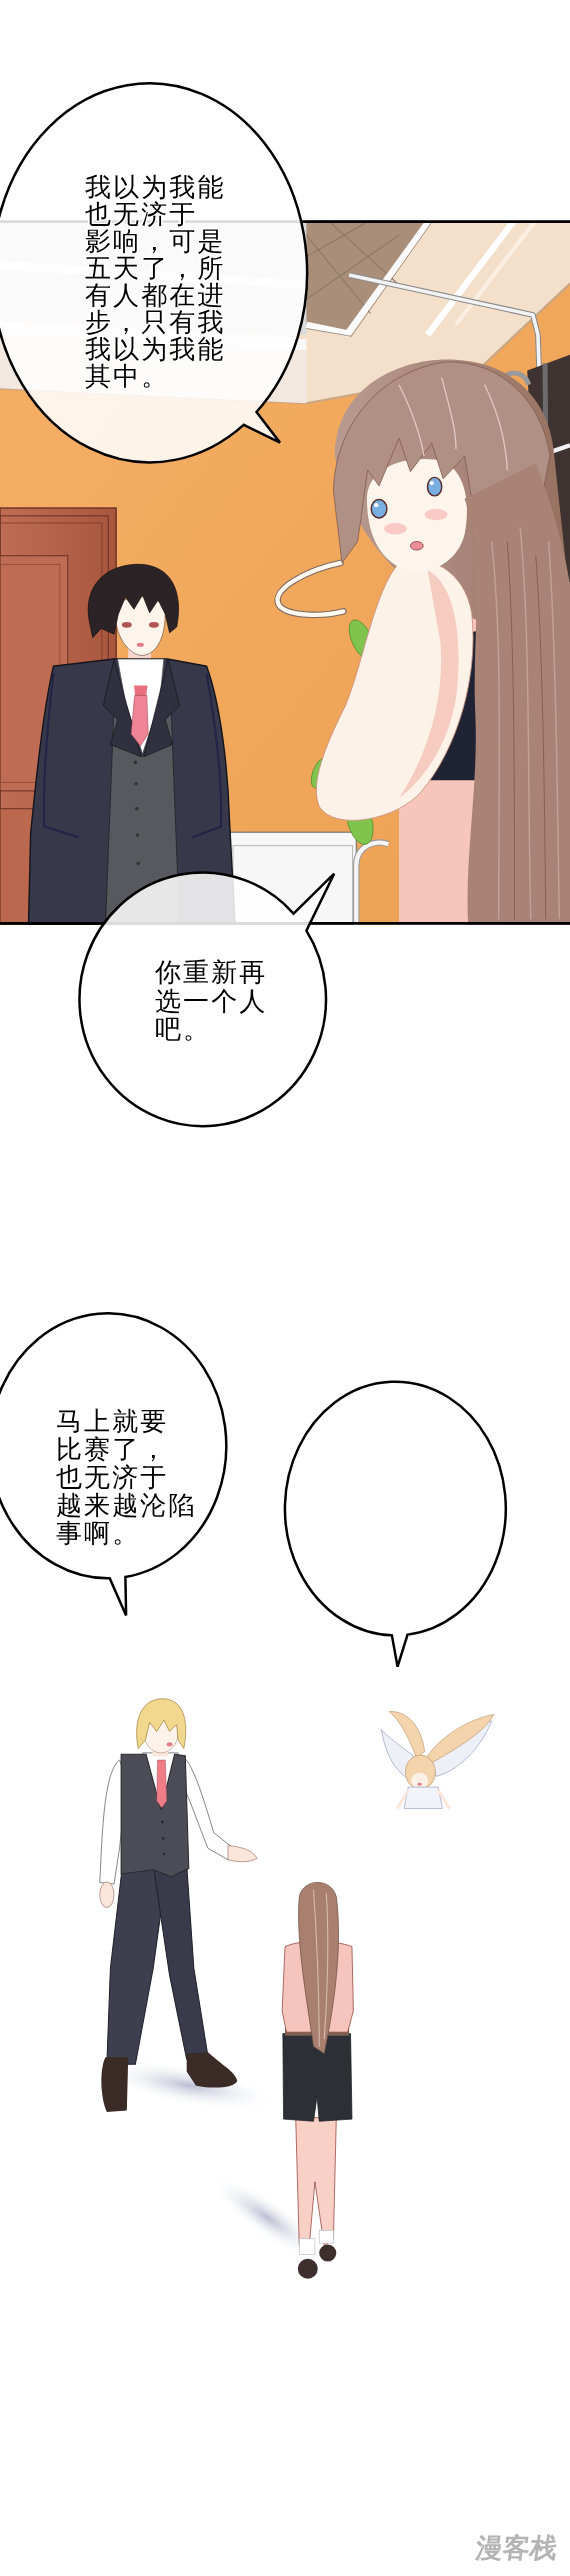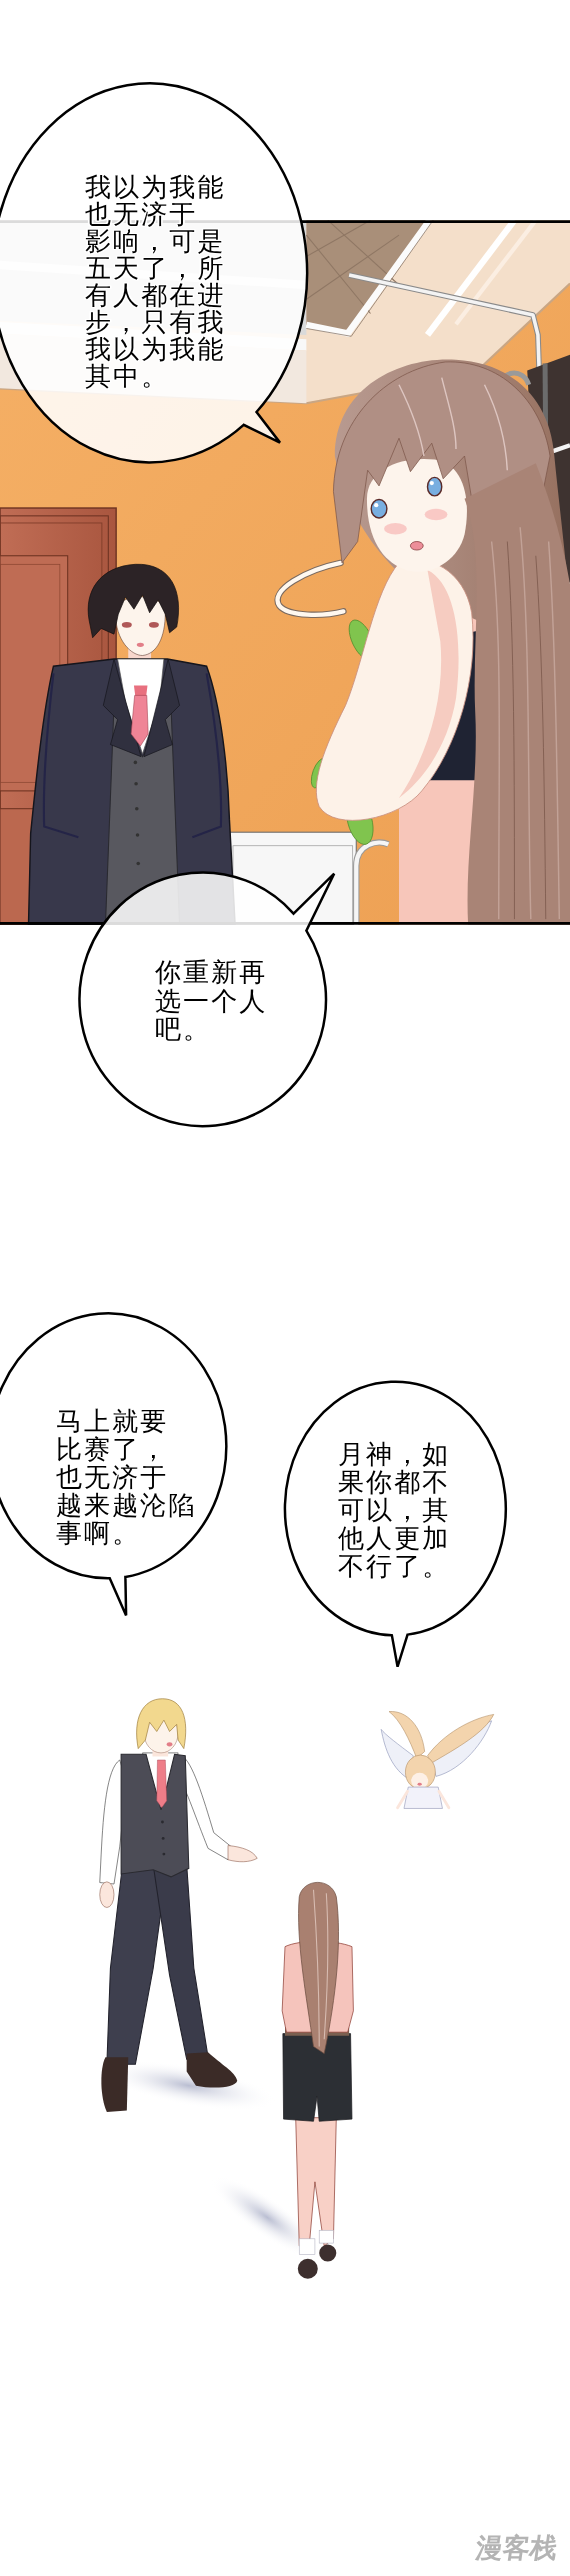--- a/index.html
+++ b/index.html
@@ -260,24 +260,17 @@
   </div>
 
   <div id="bt3" class="bubble-text">
     <span class="line">马上就要</span>
     <span class="line">比赛了，</span>
     <span class="line">也无济于</span>
     <span class="line">越来越沦陷</span>
     <span class="line">事啊。</span>
   </div>
 
-  <div id="bt4" class="bubble-text">
-    <span class="line">月神，如</span>
-    <span class="line">果你都不</span>
-    <span class="line">可以，其</span>
-    <span class="line">他人更加</span>
-    <span class="line">不行了。</span>
-  </div>
 
   <div class="watermark">漫客栈</div>
 
 </div>
 
 
 </body></html>

